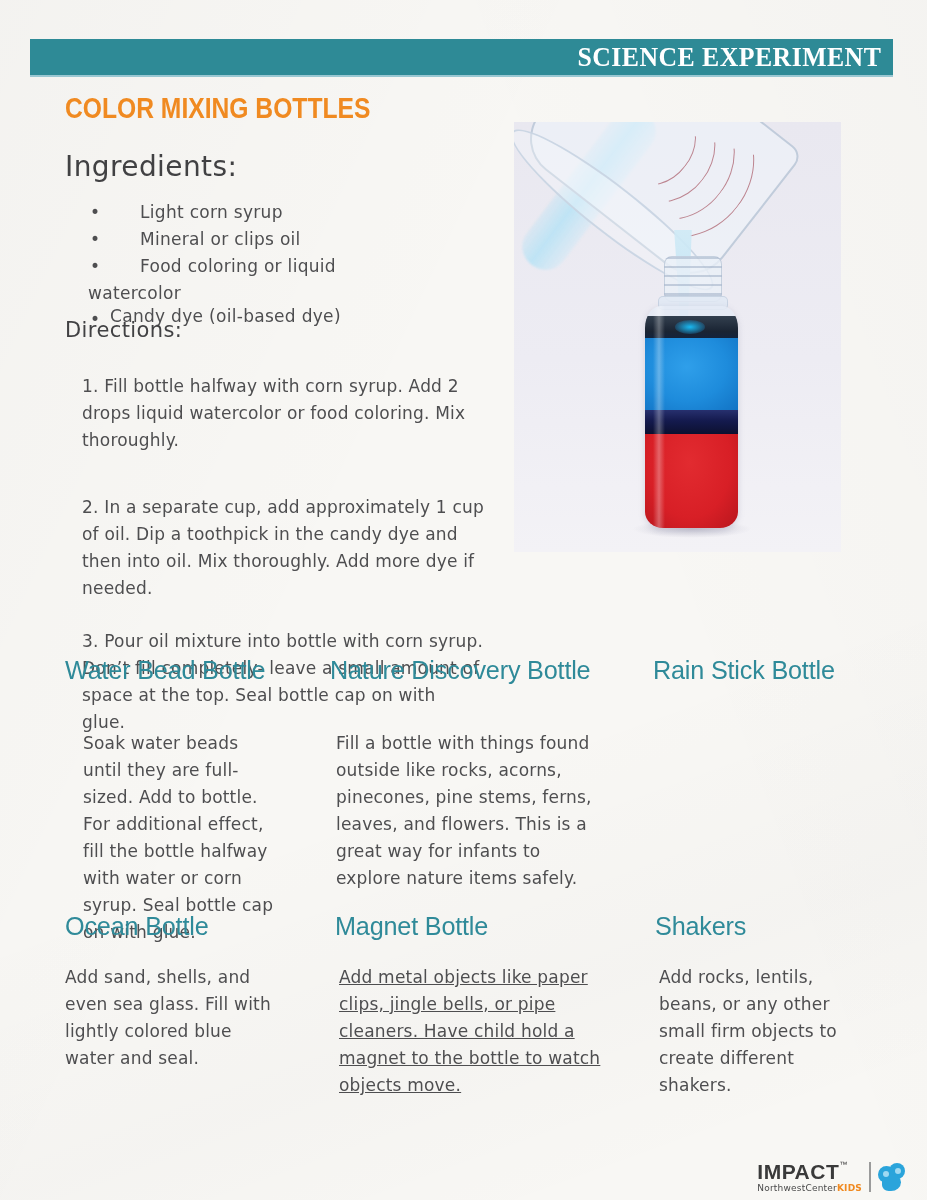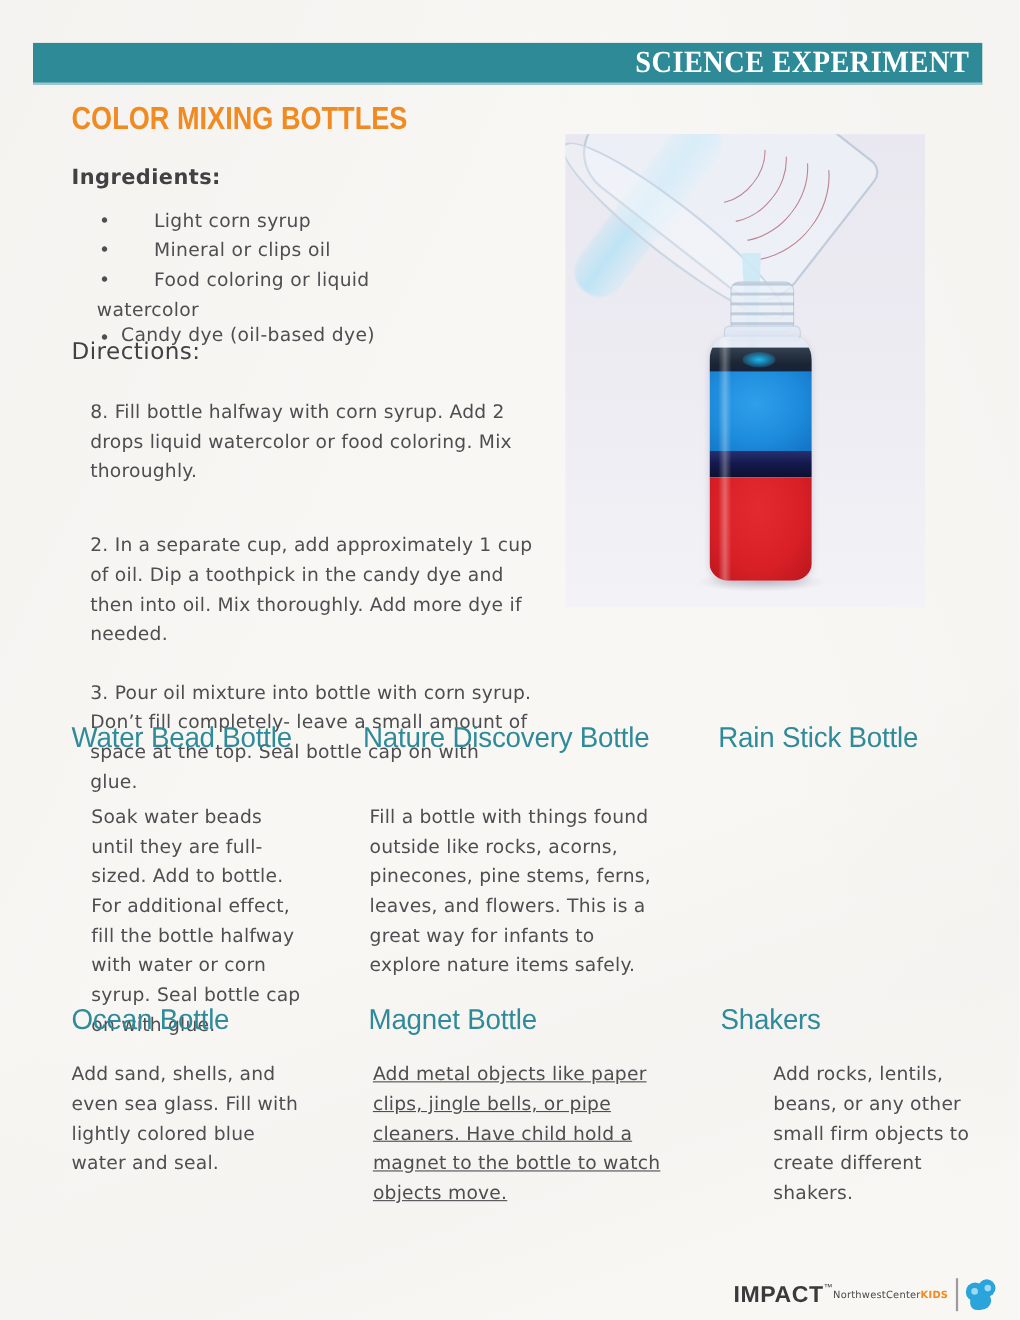--- a/index.html
+++ b/index.html
@@ -33,21 +33,21 @@
   .doc-title{
     position:absolute;left:65px;top:92px;
     color:#F08A21;font-family:"Liberation Sans", sans-serif;font-weight:bold;
     font-size:29px;letter-spacing:0px;
     transform:scaleX(0.85);transform-origin:left center;
     white-space:nowrap;
   }
   
   .left-col{position:absolute;left:65px;top:150px;width:440px;}
   .sec-heading{
-    font-size:19px;color:#414143;font-weight:bold;margin:0;
+    font-size:28px;color:#414143;font-weight:normal;margin:0;
     letter-spacing:0.4px;
   }
   ul.ing-list{
     list-style:none;margin:16px 0 0 0;padding:0 0 0 23px;width:330px;
   }
   ul.ing-list li{
     position:relative;text-indent:52px;
     font-size:17px;line-height:27px;letter-spacing:0.3px;margin:0;
   }
   ul.ing-list li .bullet{
@@ -162,31 +162,31 @@
   .c-r1c1 .body{padding-left:18px;width:195px;}
   .c-r1c2{left:330px;top:655px;width:290px;}
   .c-r1c2 .body{padding-left:6px;width:260px;}
   .c-r1c3{left:653px;top:655px;width:230px;}
   .c-r1c3 .body{padding-left:4px;width:200px;}
   .c-r2c1{left:65px;top:911px;width:240px;}
   .c-r2c1 .body{padding-left:0;width:220px;}
   .c-r2c2{left:335px;top:911px;width:290px;}
   .c-r2c2 .body{padding-left:4px;width:268px;text-decoration:underline;}
   .c-r2c3{left:655px;top:911px;width:220px;}
-  .c-r2c3 .body{padding-left:4px;width:200px;margin-left:44px;}
+  .c-r2c3 .body{padding-left:4px;width:200px;}
   
   .copyright{
     position:absolute;left:33px;top:1172px;
     font-size:13.5px;color:#bcbcbc;letter-spacing:0.3px;
   }
   .logo{
     position:absolute;right:22px;top:1158px;height:38px;
     display:flex;align-items:center;gap:7px;
   }
-  .logo-text{display:flex;flex-direction:row;align-items:center;line-height:1;}
+  .logo-text{display:flex;flex-direction:column;align-items:flex-start;line-height:1;}
   .logo-brand{
     font-family:"Liberation Sans", sans-serif;font-weight:bold;font-size:21px;
     color:#3a3a3a;letter-spacing:0.5px;
   }
   .logo-brand .tm{font-size:8px;vertical-align:top;font-weight:normal;}
   .logo-sub{font-size:9px;margin-top:2px;color:#4a4a4a;letter-spacing:0.2px;}
   .logo-sub .kids{color:#F08A21;font-weight:bold;}
   .logo-bar{width:2px;height:30px;background:#9b9b9b;}
   .logo-icon{position:relative;width:27px;height:28px;}
   .logo-icon .b1,.logo-icon .b2,.logo-icon .b3{
@@ -218,21 +218,21 @@
       <li><span class="bullet">•</span><span>Light corn syrup</span></li>
       <li><span class="bullet">•</span><span>Mineral or clips oil</span></li>
       <li><span class="bullet">•</span><span>Food coloring or liquid watercolor</span></li>
     </ul>
     <div class="ing-last">
       <span class="bullet4">•</span>
       <span class="item4">Candy dye (oil-based dye)</span>
       <h2 class="dir-heading">Directions:</h2>
     </div>
     <div class="dir-steps">
-      <p class="first">8. Fill bottle halfway with corn syrup. Add 2 drops liquid watercolor or food coloring. Mix thoroughly.</p>
+      <p class="first">1. Fill bottle halfway with corn syrup. Add 2 drops liquid watercolor or food coloring. Mix thoroughly.</p>
       <p>2. In a separate cup, add approximately 1 cup of oil. Dip a toothpick in the candy dye and then into oil. Mix thoroughly. Add more dye if needed.</p>
       <p>3. Pour oil mixture into bottle with corn syrup. Don’t fill completely- leave a small amount of space at the top. Seal bottle cap on with glue.</p>
     </div>
   </div>
 
   <div class="photo">
     <div class="cup-liquid"></div>
     <div class="cup">
       <div class="arc a1"></div>
       <div class="arc a2"></div>

